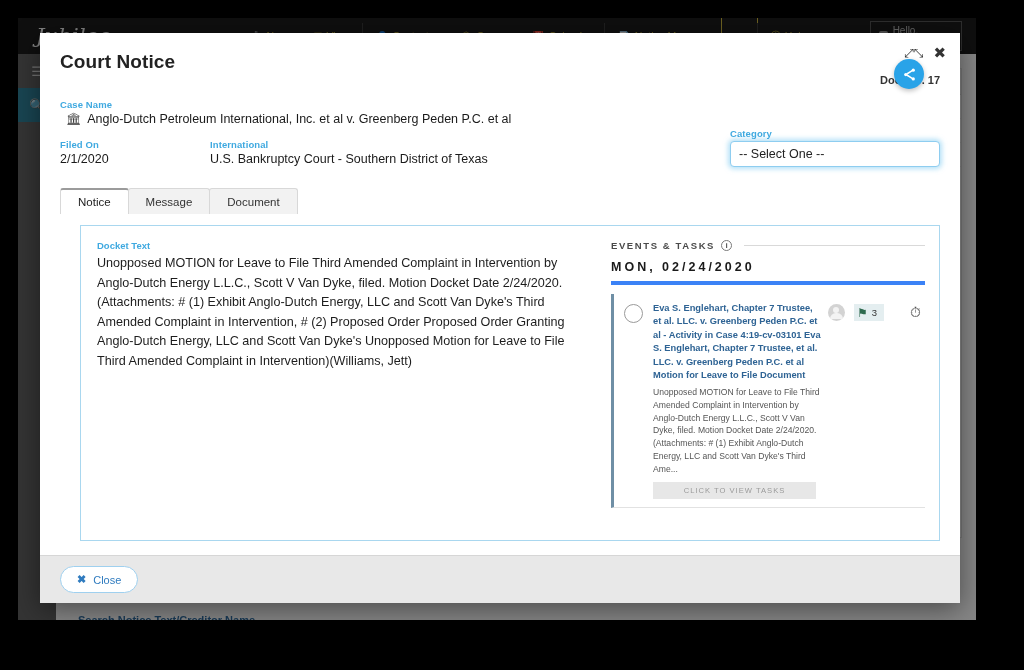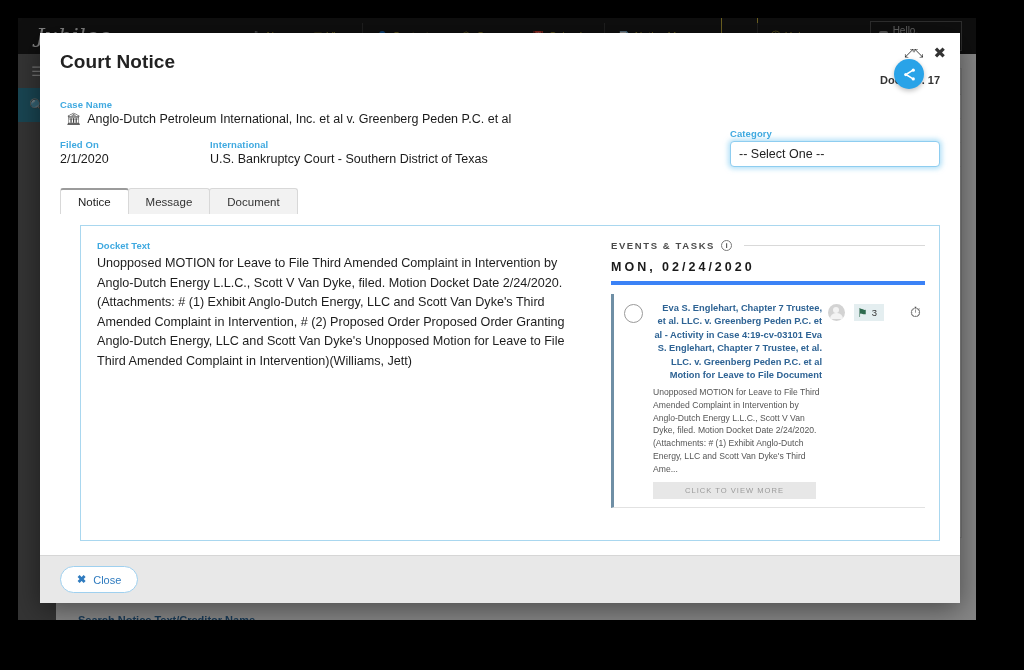--- a/index.html
+++ b/index.html
@@ -164,21 +164,21 @@
   #event-card {
     margin-top: 9px; border-left: 3px solid #6f8fa5;
     border-bottom: 1px solid #e2e2e2; padding: 8px 0 8px 0; display: flex;
   }
   #event-check {
     width: 19px; height: 19px; border: 1px solid #9a9a9a; border-radius: 50%;
     margin: 2px 10px 0 10px; flex: none; background: #fff;
   }
   #event-body { flex: 1; padding-right: 6px; }
   #event-title {
-    font-size: 9.3px; font-weight: bold; color: #2e6394; line-height: 1.45; text-align: right;
+    font-size: 9.3px; font-weight: bold; color: #2e6394; line-height: 1.45;
   }
   #event-desc { font-size: 8.6px; color: #555; line-height: 1.5; margin-top: 3px; }
   #view-more-btn {
     margin-top: 6px; background: #e7e7e7; color: #9a9a9a;
     font-size: 7.6px; letter-spacing: 1px; text-align: center;
     padding: 4px 0; width: 163px;
   }
   #event-icons { display: flex; align-items: flex-start; gap: 0; padding-top: 2px; }
   .ev-avatar {
     width: 17px; height: 17px; border-radius: 50%; background: #d3d3d3;
@@ -368,21 +368,21 @@
           <span class="info-icon">i</span>
           <span class="rule"></span>
         </div>
         <div id="events-date">MON, 02/24/2020</div>
 
         <div id="event-card">
           <div id="event-check"></div>
           <div id="event-body">
             <div id="event-title">Eva S. Englehart, Chapter 7 Trustee, et al. LLC. v. Greenberg Peden P.C. et al - Activity in Case 4:19-cv-03101 Eva S. Englehart, Chapter 7 Trustee, et al. LLC. v. Greenberg Peden P.C. et al Motion for Leave to File Document</div>
             <div id="event-desc">Unopposed MOTION for Leave to File Third Amended Complaint in Intervention by Anglo-Dutch Energy L.L.C., Scott V Van Dyke, filed. Motion Docket Date 2/24/2020. (Attachments: # (1) Exhibit Anglo-Dutch Energy, LLC and Scott Van Dyke's Third Ame...</div>
-            <div id="view-more-btn">CLICK TO VIEW MORE</div>
+            <div id="view-more-btn">CLICK TO VIEW TASKS</div>
           </div>
           <div id="event-icons">
             <div class="ev-avatar"></div>
             <div class="flag-chip">
               <span class="flag-glyph">⚑</span>
               <span class="flag-count">3</span>
             </div>
             <div class="alarm-icon">⏱</div>
           </div>
         </div>

